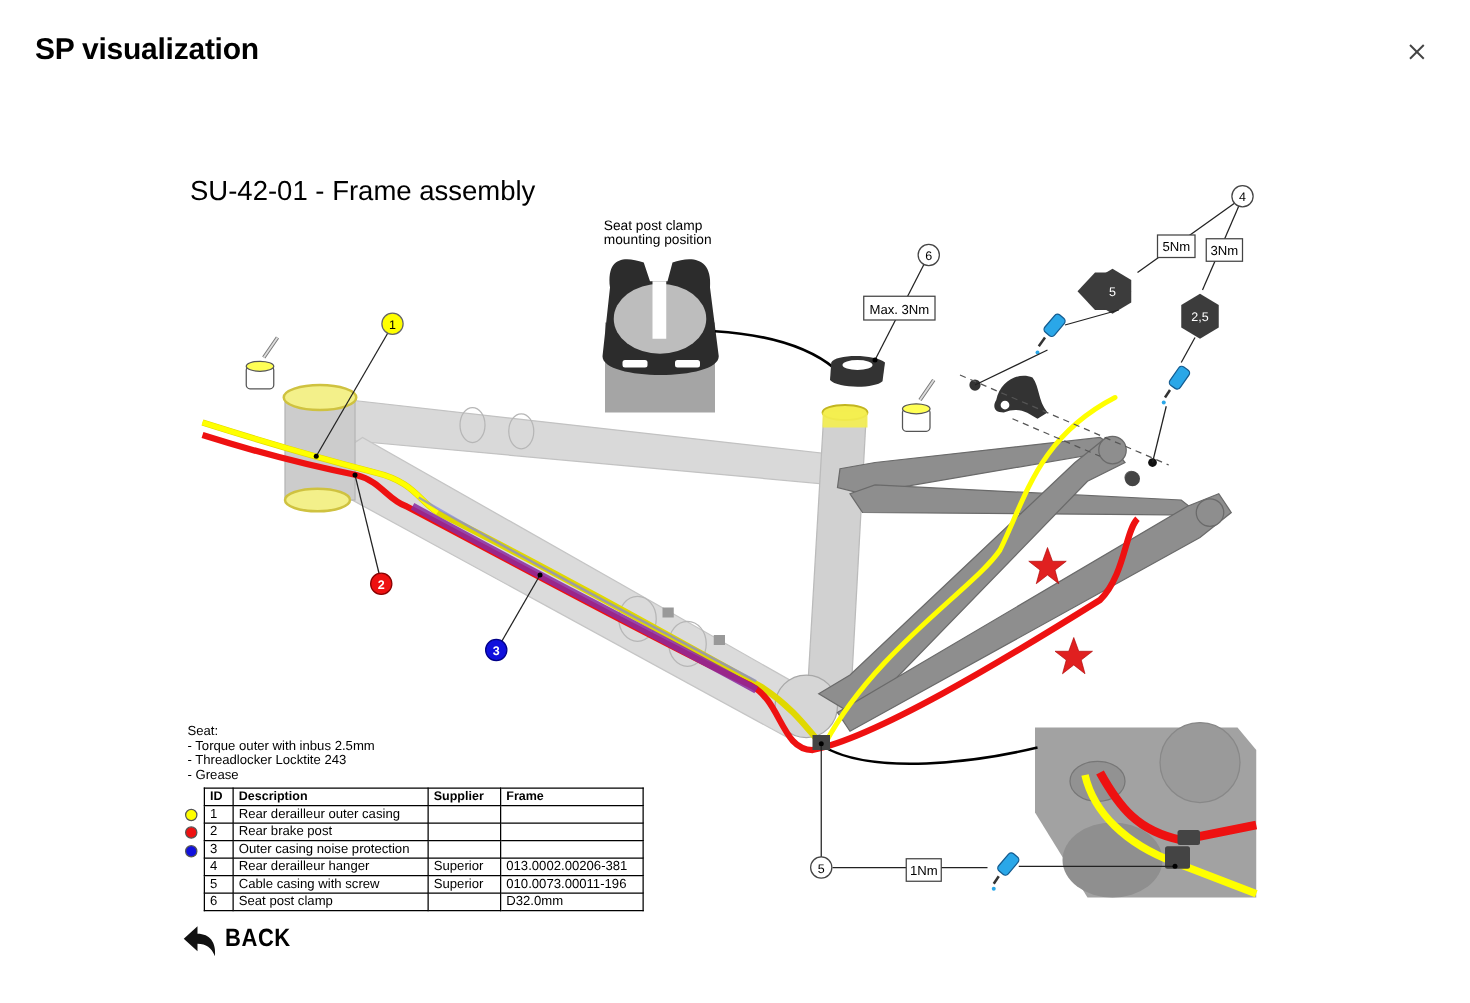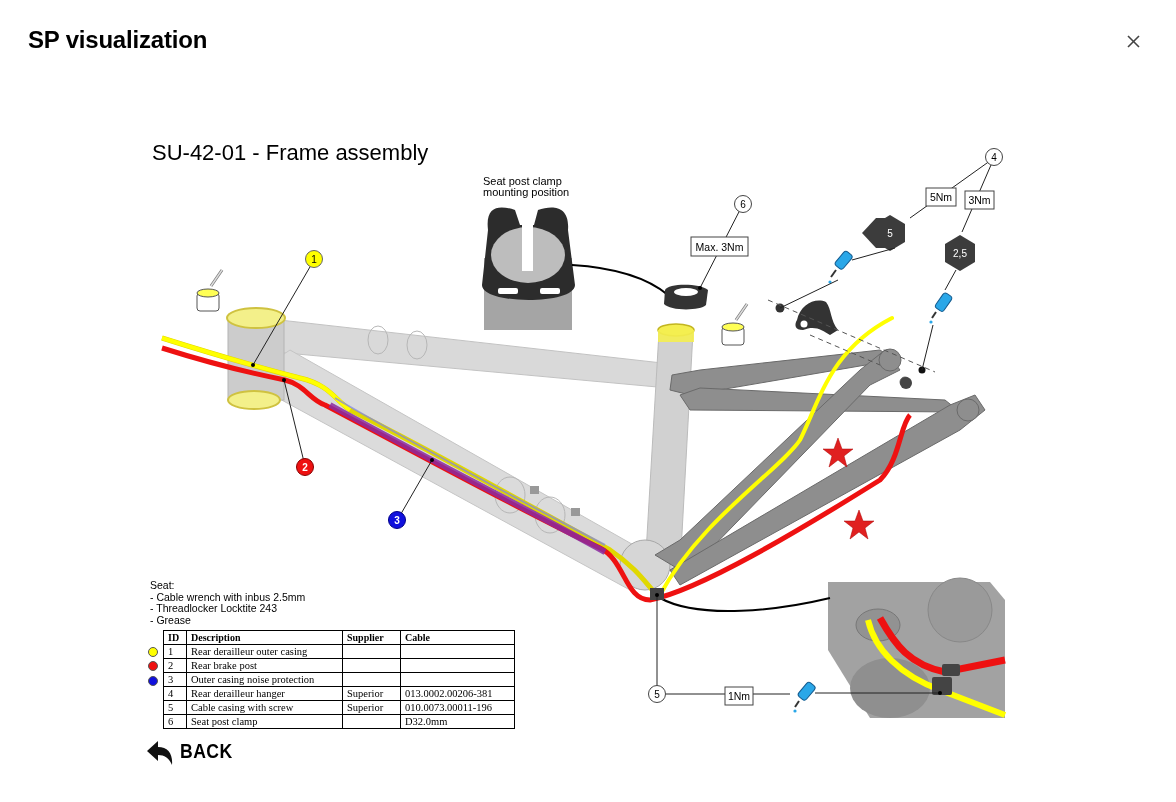--- a/index.html
+++ b/index.html
@@ -3,21 +3,21 @@
 <meta charset="utf-8">
 <style>
   html, body { margin:0; padding:0; background:#ffffff; }
   body { width:1176px; height:802px; position:relative; overflow:hidden; font-family:"Liberation Sans", sans-serif; color:#000; }
   .modal-title { position:absolute; left:28px; top:26px; font-size:24px; font-weight:bold; letter-spacing:-0.2px; }
   .close-btn { position:absolute; left:1122px; top:30px; width:22px; height:22px; cursor:pointer; }
   .diagram { position:absolute; left:0; top:0; width:1176px; height:802px; }
   .diag-title { position:absolute; left:152px; top:140px; font-size:22px; font-weight:normal; }
   .clamp-caption { position:absolute; left:483px; top:176px; font-size:11px; line-height:11px; }
   .tools { position:absolute; left:150px; top:580px; font-size:10.5px; line-height:11.5px; }
-  .parts-table { position:absolute; left:163px; top:630px; border-collapse:collapse; font-size:10.5px;font-family:Liberation Serif, serif; }
+  .parts-table { position:absolute; left:163px; top:630px; border-collapse:collapse; font-size:10.5px; }
   .parts-table td, .parts-table th { border:1.3px solid #000; padding:0 4px; height:13px; line-height:13px; text-align:left; white-space:nowrap; }
   .parts-table th { font-weight:bold; font-size:10px; }
   .c-id { width:14px; }
   .c-desc { width:147px; }
   .c-sup { width:49px; }
   .c-code { width:105px; }
   .legend-dot { position:absolute; left:148px; width:10px; height:10px; border-radius:50%; border:1px solid #555; box-sizing:border-box; }
   .back-btn { position:absolute; left:146px; top:740px; height:28px; display:flex; align-items:flex-start; cursor:pointer; }
   .back-label { font-size:20px; font-weight:bold; margin-left:6px; letter-spacing:0.5px; transform:scaleX(0.88); transform-origin:left; }
   .callout-text { font-family:"Liberation Sans", sans-serif; }
@@ -238,36 +238,36 @@
 </svg>
 
 <div class="diag-title">SU-42-01 - Frame assembly</div>
 <div class="clamp-caption">
   <div>Seat post clamp</div>
   <div>mounting position</div>
 </div>
 
 <div class="tools">
   <div>Seat:</div>
-  <div>- Cable wrench with inbus 2.5mm</div>
+  <div>- Torque outer with inbus 2.5mm</div>
   <div>- Threadlocker Locktite 243</div>
   <div>- Grease</div>
 </div>
 
 <div class="legend-dot" style="top: 647px; background: rgb(255, 255, 0);"></div>
 <div class="legend-dot" style="top: 661px; background: rgb(238, 17, 17);"></div>
 <div class="legend-dot" style="top: 676px; background: rgb(16, 16, 221);"></div>
 
 <table class="parts-table">
   <thead>
     <tr>
       <th class="c-id">ID</th>
       <th class="c-desc">Description</th>
       <th class="c-sup">Supplier</th>
-      <th class="c-code">Cable</th>
+      <th class="c-code">Frame</th>
     </tr>
   </thead>
   <tbody>
     <tr>
       <td>1</td>
       <td>Rear derailleur outer casing</td>
       <td></td>
       <td></td>
     </tr>
     <tr>

